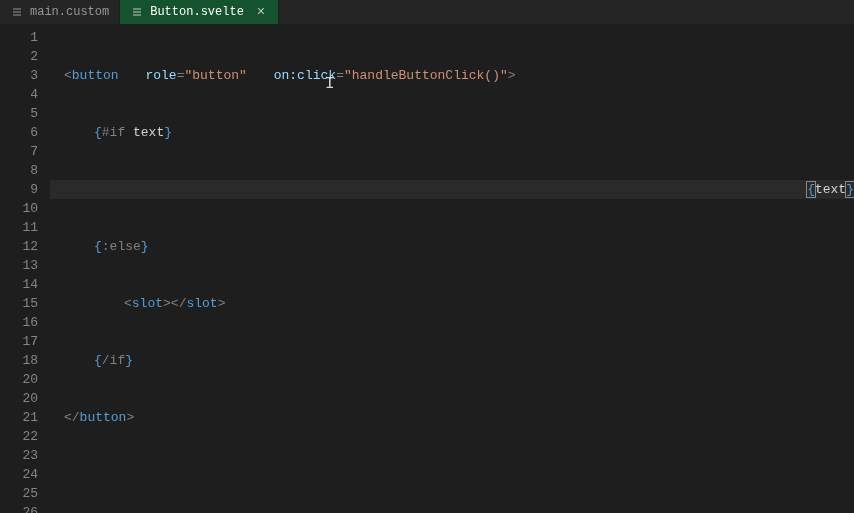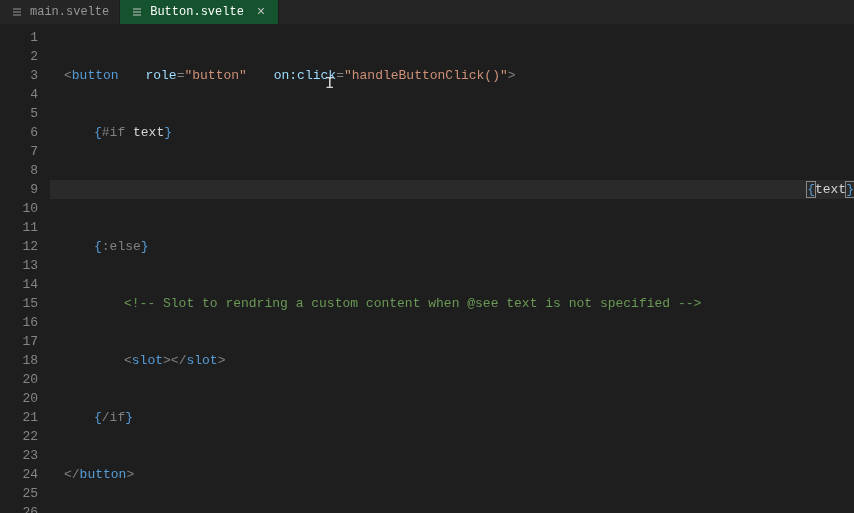--- a/index.html
+++ b/index.html
@@ -115,21 +115,21 @@
 </head>
 <body>
 
 <div class="tabs">
   <div class="tab">
     <span class="tab-icon">
       <svg width="12" height="12" viewBox="0 0 12 12">
           <path d="M2 3h8M2 6h8M2 9h8" stroke="#969696" stroke-width="1"></path>
         </svg>
     </span>
-    <span>main.svelte</span>
+    <span>main.custom</span>
   </div>
   <div class="tab active">
     <span class="tab-icon">
       <svg width="12" height="12" viewBox="0 0 12 12">
           <path d="M2 3h8M2 6h8M2 9h8" stroke="#c5c5c5" stroke-width="1"></path>
         </svg>
     </span>
     <span>Button.svelte</span>
     <span class="tab-close">×</span>
   </div>
@@ -163,21 +163,20 @@
     <div class="line-no">24</div>
     <div class="line-no">25</div>
     <div class="line-no">26</div>
   </div>
 
   <div class="code">
     <div class="code-line"><span class="t-punc">&lt;</span><span class="t-tag">button</span> <span class="t-attr">role</span><span class="t-punc">=</span><span class="t-str">"button"</span> <span class="t-attr">on:click</span><span class="t-punc">=</span><span class="t-str">"handleButtonClick()"</span><span class="t-punc">&gt;</span></div>
     <div class="code-line"><span class="indent w1"></span><span class="t-brace">{</span><span class="t-block">#if</span><span class="t-white"> text</span><span class="t-brace">}</span></div>
     <div class="code-line current"><span class="indent w1"></span><span class="indent w2"></span><span class="t-brace bracket-hl">{</span><span class="t-white">text</span><span class="t-brace bracket-hl">}</span></div>
     <div class="code-line"><span class="indent w1"></span><span class="t-brace">{</span><span class="t-block">:else</span><span class="t-brace">}</span></div>
-    <div class="code-line"><span class="indent w1"></span><span class="indent w2"></span><span class="t-comment">&lt;!-- Slot to rendring a custom content when @see text is not specified --&gt;</span></div>
     <div class="code-line"><span class="indent w1"></span><span class="indent w2"></span><span class="t-punc">&lt;</span><span class="t-tag">slot</span><span class="t-punc">&gt;&lt;/</span><span class="t-tag">slot</span><span class="t-punc">&gt;</span></div>
     <div class="code-line"><span class="indent w1"></span><span class="t-brace">{</span><span class="t-block">/if</span><span class="t-brace">}</span></div>
     <div class="code-line"><span class="t-punc">&lt;/</span><span class="t-tag">button</span><span class="t-punc">&gt;</span></div>
     
     
     
     
     
     
     

